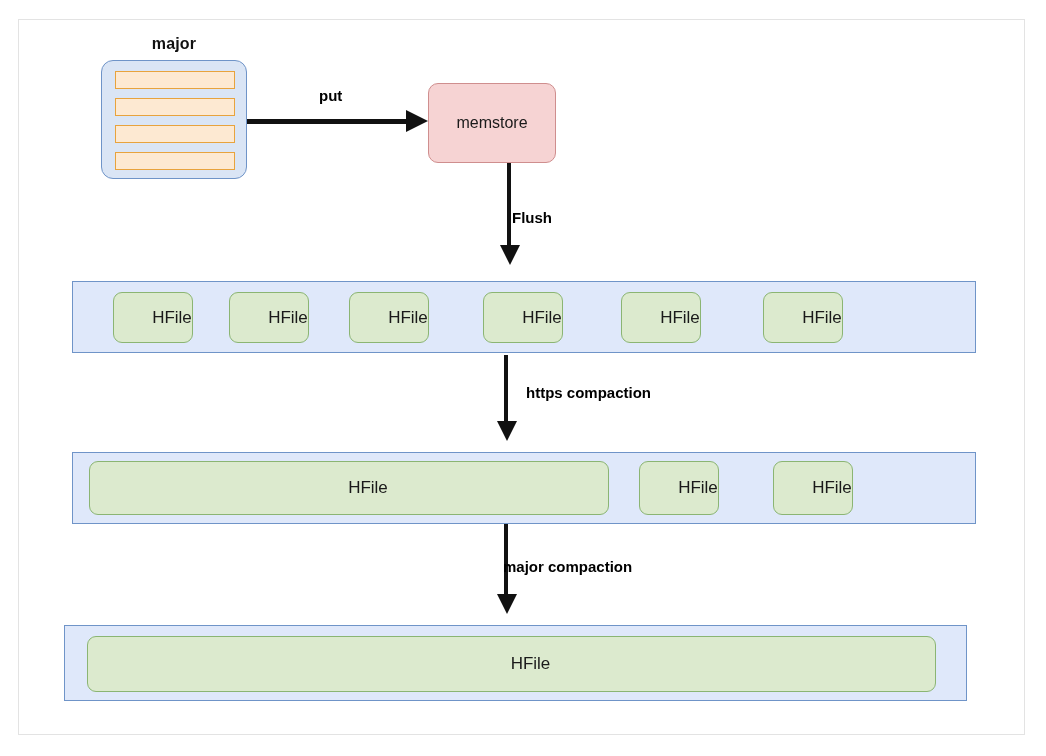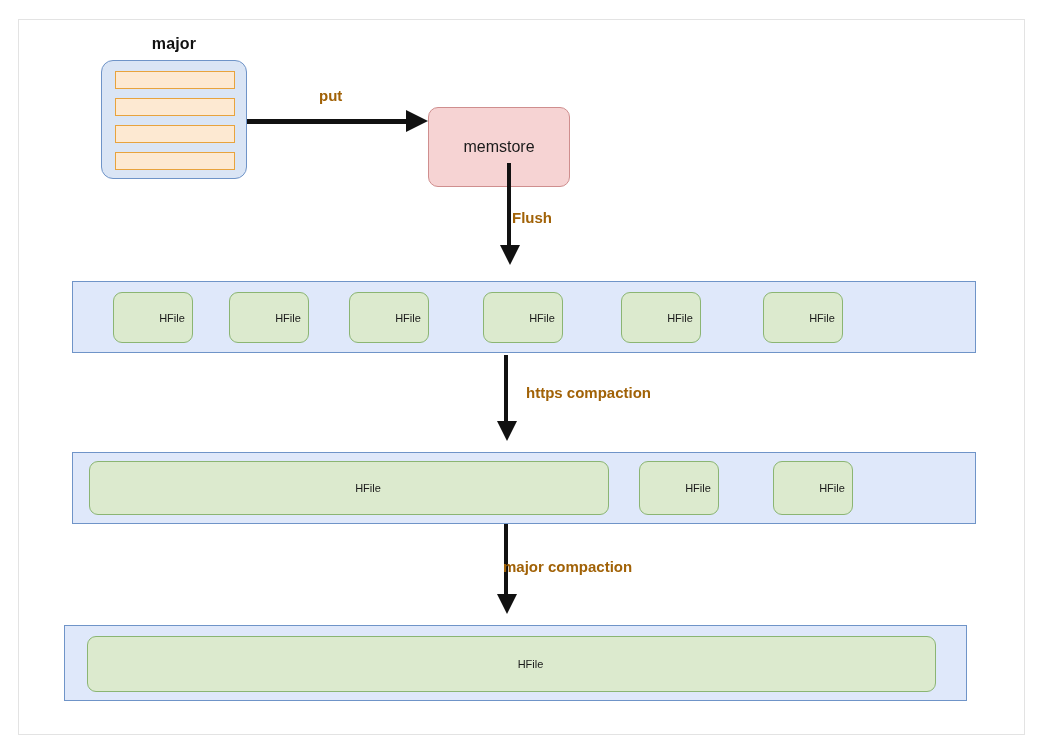--- a/index.html
+++ b/index.html
@@ -63,32 +63,31 @@
   .cs0 { top: 10px; }
   .cs1 { top: 37px; }
   .cs2 { top: 64px; }
   .cs3 { top: 91px; }
 
   
   .memstore-box {
     position: absolute;
     left: 428px;
     top: 83px;
-    width: 142px;
+    width: 128px;
     height: 80px;
     background: #f6d3d3;
     border: 1px solid #cf8e8e;
     border-radius: 10px;
     box-sizing: border-box;
     display: flex;
     align-items: center;
     justify-content: center;
     font-size: 16px;
     color: #1a1a1a;
-    margin-top: 24px;
   }
   .arrow-line-h {
     position: absolute;
     left: 247px;
     top: 119px;
     width: 166px;
     height: 5px;
     background: #111111;
   }
   .arrow-head-right {
@@ -118,21 +117,21 @@
   .v1h { left: 500px; top: 245px; }
   .v2 { left: 504px; top: 355px; height: 68px; }
   .v2h { left: 497px; top: 421px; }
   .v3 { left: 504px; top: 524px; height: 72px; }
   .v3h { left: 497px; top: 594px; }
 
   .edge-label {
     position: absolute;
     font-size: 15px;
     font-weight: bold;
-    color: #a16207;
+    color: #000000;
     white-space: nowrap;
   }
   .lbl-put    { left: 319px; top: 87px; }
   .lbl-flush  { left: 512px; top: 209px; }
   .lbl-minor  { left: 526px; top: 384px; }
   .lbl-major  { left: 503px; top: 558px; }
 
   
   .row {
     position: absolute;
@@ -146,21 +145,21 @@
 
   .hfile {
     position: absolute;
     background: #dceace;
     border: 1px solid #8bb573;
     border-radius: 9px;
     box-sizing: border-box;
     display: flex;
     align-items: center;
     justify-content: center;
-    font-size: 11px;
+    font-size: 17px;
     color: #1a1a1a;
     padding-left: 38px;
   }
   
   .r1 { top: 10px; width: 80px; height: 51px; }
   .r1-0 { left: 40px; }
   .r1-1 { left: 156px; }
   .r1-2 { left: 276px; }
   .r1-3 { left: 410px; }
   .r1-4 { left: 548px; }

